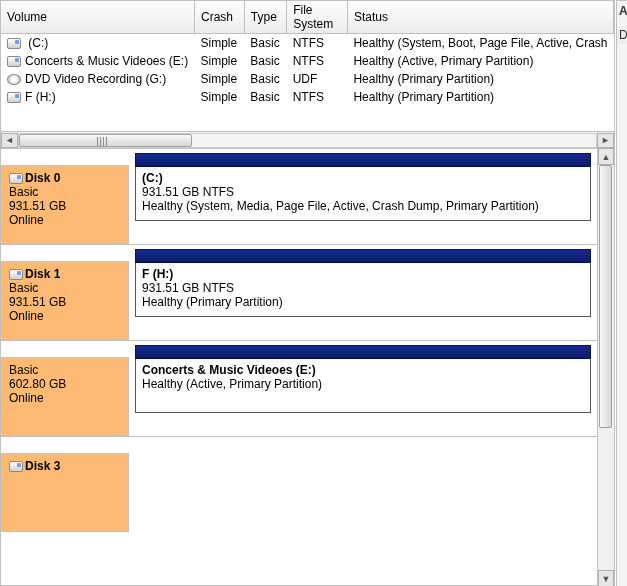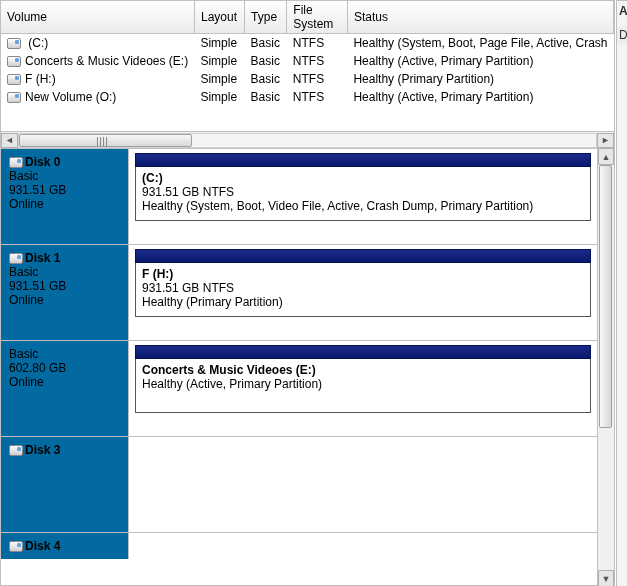--- a/index.html
+++ b/index.html
@@ -20,21 +20,21 @@
   
   .hscroll { height: 17px; border-top:1px solid #c0c0c0; background:#f0f0f0; display:flex; align-items:center; }
   .hscroll .arrow { width:17px; height:15px; background:#e6e6e6; border:1px solid #b0b0b0; display:flex; align-items:center; justify-content:center; color:#555; font-size:9px; }
   .hscroll .track { flex:1; height:15px; background:#f4f4f4; border:1px solid #d0d0d0; position:relative; }
   .hscroll .thumb { position:absolute; left:0; top:0; height:13px; width:30%; background:linear-gradient(#f8f8f8,#d8d8d8); border:1px solid #a0a0a0; border-radius:2px; }
   .hscroll .grip { position:absolute; left:45%; top:2px; width:10px; height:9px; background:repeating-linear-gradient(90deg,#888 0 1px,transparent 1px 3px); }
   
   .disks-wrap { position:relative; height: calc(586px - 130px - 17px); }
   .disks { overflow-y:auto; height:100%; padding-right:0px; }
   .disk { display:flex; border-top:1px solid #c0c0c0; min-height:96px; }
-  .disk-head { width:128px; padding:6px 8px; border-right:1px solid #c0c0c0; background:#0369a1; }
+  .disk-head { width:128px; padding:6px 8px; border-right:1px solid #c0c0c0; background:#fdba74;margin-top:16px; }
   .disk-head .name { font-weight:bold; }
   .disk-head .icn { display:inline-block; width:14px; height:11px; margin-right:2px; vertical-align:-2px; }
   .disk-body { flex:1; padding:4px 6px 4px 6px; }
   .bluebar { height:14px; background: linear-gradient(#1a2a8a,#0a1a6e); border:1px solid #061050; }
   .part { border:1px solid #555; border-top:none; padding:4px 6px; min-height:54px; }
   .part .pname { font-weight:bold; }
   
   .vscroll-fake { position:absolute; right:0; top:0; width:17px; height:100%; background:#f0f0f0; border-left:1px solid #c0c0c0; display:flex; flex-direction:column; }
   .vscroll-fake .arrow { height:17px; background:#e6e6e6; border:1px solid #b0b0b0; display:flex; align-items:center; justify-content:center; font-size:9px; color:#555; }
   .vscroll-fake .trk { flex:1; position:relative; }
@@ -52,21 +52,21 @@
       <colgroup>
           <col style="width:194px">
           <col style="width:52px">
           <col style="width:44px">
           <col style="width:74px">
           <col>
         </colgroup>
       <thead>
         <tr>
           <th>Volume</th>
-          <th>Layout</th>
+          <th>Crash</th>
           <th>Type</th>
           <th>File System</th>
           <th>Status</th>
         </tr>
       </thead>
       <tbody id="vol-body">
           <tr>
             <td><span class="vol-icon drv"></span><span> (C:)</span></td>
             <td>Simple</td>
             <td>Basic</td>
@@ -74,32 +74,32 @@
             <td>Healthy (System, Boot, Page File, Active, Crash</td>
           </tr>
           <tr>
             <td><span class="vol-icon drv"></span><span>Concerts &amp; Music Videoes (E:)</span></td>
             <td>Simple</td>
             <td>Basic</td>
             <td>NTFS</td>
             <td>Healthy (Active, Primary Partition)</td>
           </tr>
           <tr>
+            <td><span class="vol-icon dvd"></span><span>DVD Video Recording (G:)</span></td>
+            <td>Simple</td>
+            <td>Basic</td>
+            <td>UDF</td>
+            <td>Healthy (Primary Partition)</td>
+          </tr>
+          <tr>
             <td><span class="vol-icon drv"></span><span>F (H:)</span></td>
             <td>Simple</td>
             <td>Basic</td>
             <td>NTFS</td>
             <td>Healthy (Primary Partition)</td>
-          </tr>
-          <tr>
-            <td><span class="vol-icon drv"></span><span>New Volume (O:)</span></td>
-            <td>Simple</td>
-            <td>Basic</td>
-            <td>NTFS</td>
-            <td>Healthy (Active, Primary Partition)</td>
           </tr>
         </tbody>
     </table>
   </div>
 
   <div class="hscroll">
     <div class="arrow">◄</div>
     <div class="track">
       <div class="thumb">
           <div class="grip"></div>
@@ -115,21 +115,21 @@
             <div><span class="icn drv"></span><span class="name">Disk 0</span></div>
             <div>Basic</div>
             <div>931.51 GB</div>
             <div>Online</div>
           </div>
           <div class="disk-body">
             <div class="bluebar"></div>
             <div class="part">
               <div class="pname"> (C:)</div>
               <div>931.51 GB NTFS</div>
-              <div>Healthy (System, Boot, Video File, Active, Crash Dump, Primary Partition)</div>
+              <div>Healthy (System, Media, Page File, Active, Crash Dump, Primary Partition)</div>
             </div>
           </div>
         </div>
         <div class="disk">
           <div class="disk-head">
             <div><span class="icn drv"></span><span class="name">Disk 1</span></div>
             <div>Basic</div>
             <div>931.51 GB</div>
             <div>Online</div>
           </div>
@@ -157,29 +157,20 @@
           </div>
         </div>
         <div class="disk">
           <div class="disk-head">
             <div><span class="icn drv"></span><span class="name">Disk 3</span></div>
             <div></div>
             <div style="height:8px"></div>
           </div>
           <div class="disk-body"></div>
         </div>
-        <div class="disk" style="min-height: 24px;">
-          <div class="disk-head">
-            <div><span class="icn drv"></span><span class="name">Disk 4</span></div>
-            <div></div>
-            <div></div>
-            <div></div>
-          </div>
-          <div class="disk-body"></div>
-        </div>
       </div>
     <div class="vscroll-fake">
       <div class="arrow">▲</div>
       <div class="trk">
           <div class="th"></div>
         </div>
       <div class="arrow">▼</div>
     </div>
   </div>
 

